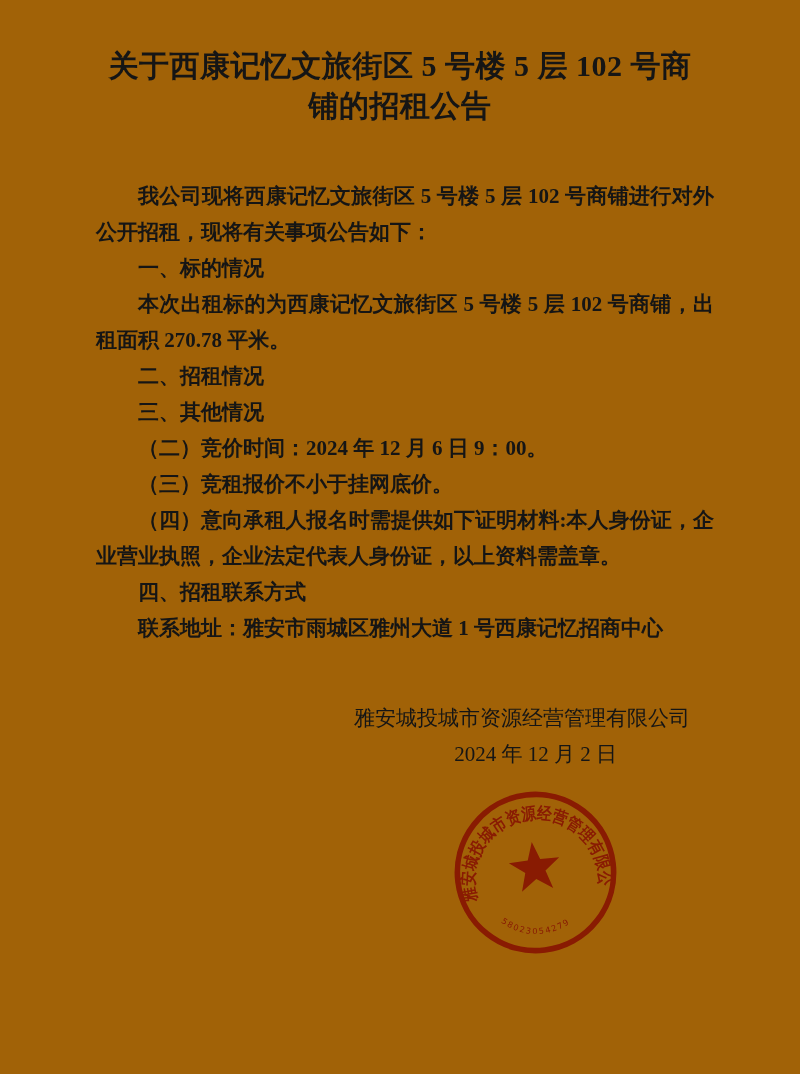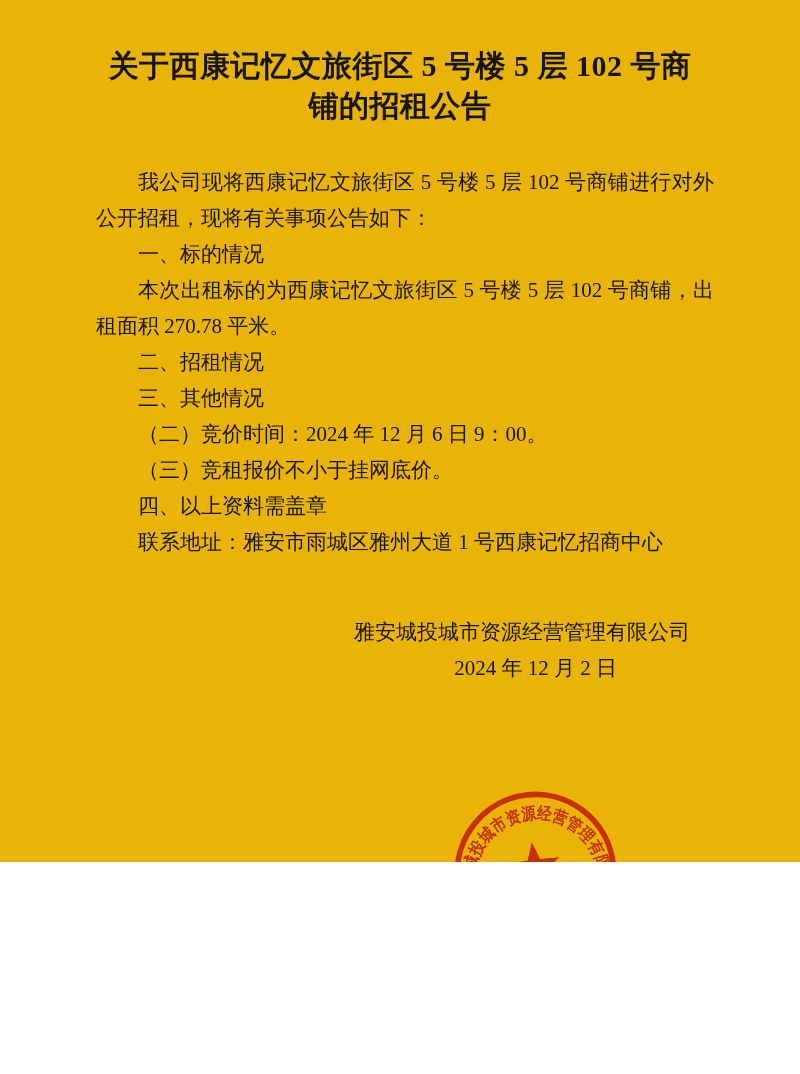--- a/index.html
+++ b/index.html
@@ -3,41 +3,42 @@
 <meta charset="utf-8">
 <style>
   html, body {
     margin: 0;
     padding: 0;
     background: #ffffff;
   }
   .page {
     position: relative;
     width: 800px;
-    height: 862px;
+    height: 1074px;
     margin: 0 auto;
-    background: #eab308;
+    background: #a16207;
     overflow: hidden;
     font-family: "Liberation Serif", "DejaVu Serif", serif;
     color: #151515;
   }
   .title {
     margin: 46px auto 0 auto;
     max-width: 600px;
     font-size: 30px;
     line-height: 40px;
     font-weight: bold;
     text-align: center;
     letter-spacing: 0.5px;
   }
   .doc-body {
-    margin: 38px 86px 0 96px;
+    margin: 52px 86px 0 96px;
     font-size: 21px;
     line-height: 36px;
     text-align: justify;
+    font-weight: bold;
   }
   .doc-body p {
     margin: 0;
     text-indent: 2em;
   }
   .sig-block {
     position: relative;
     margin-top: 54px;
     font-size: 21px;
     line-height: 36px;
@@ -82,21 +83,22 @@
   <h1 class="title">关于西康记忆文旅街区 5 号楼 5 层 102 号商铺的招租公告</h1>
 
   <div class="doc-body">
     <p>我公司现将西康记忆文旅街区 5 号楼 5 层 102 号商铺进行对外公开招租，现将有关事项公告如下：</p>
     <p>一、标的情况</p>
     <p>本次出租标的为西康记忆文旅街区 5 号楼 5 层 102 号商铺，出租面积 270.78 平米。</p>
     <p>二、招租情况</p>
     <p>三、其他情况</p>
     <p>（二）竞价时间：2024 年 12 月 6 日 9：00。</p>
     <p>（三）竞租报价不小于挂网底价。</p>
-    <p>四、以上资料需盖章</p>
+    <p>（四）意向承租人报名时需提供如下证明材料:本人身份证，企业营业执照，企业法定代表人身份证，以上资料需盖章。</p>
+    <p>四、招租联系方式</p>
     <p>联系地址：雅安市雨城区雅州大道 1 号西康记忆招商中心</p>
   </div>
 
   <div class="sig-block">
     <div class="sig-company">雅安城投城市资源经营管理有限公司</div>
     <div class="sig-date">2024 年 12 月 2 日</div>
   </div>
 
   <svg class="seal" viewBox="0 0 180 180" xmlns="http://www.w3.org/2000/svg" xmlns:xlink="http://www.w3.org/1999/xlink">
     <defs>

